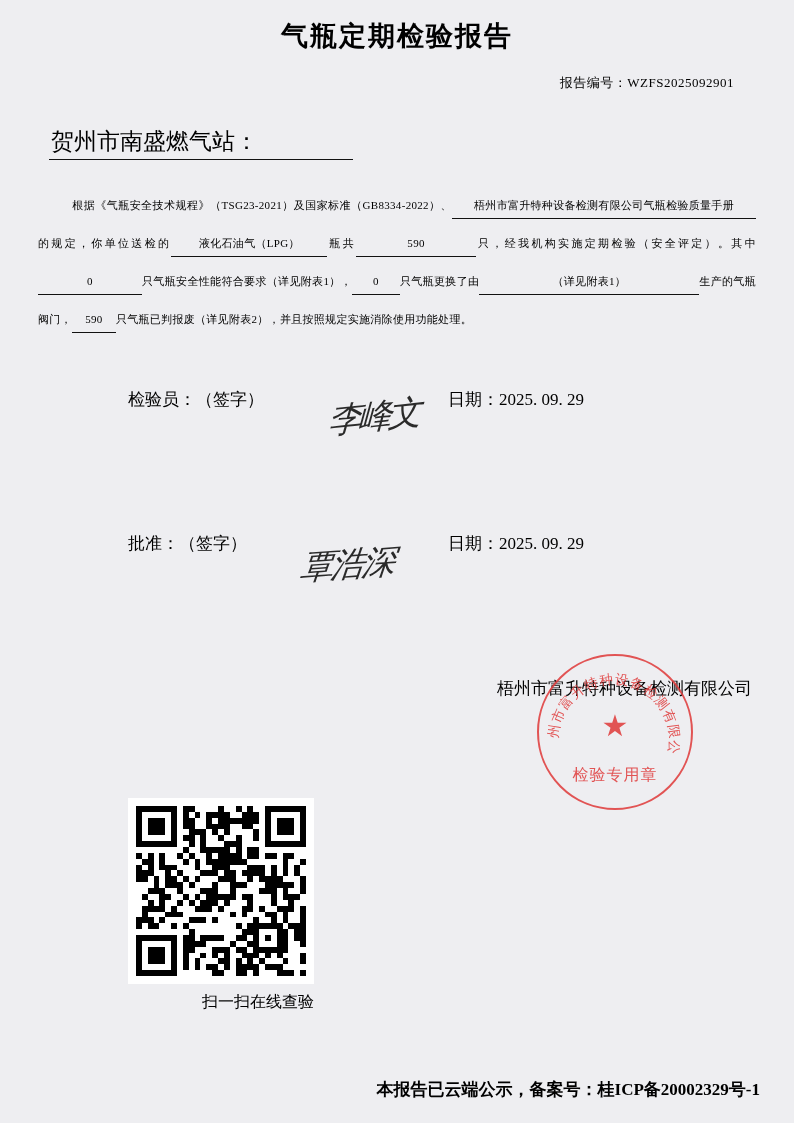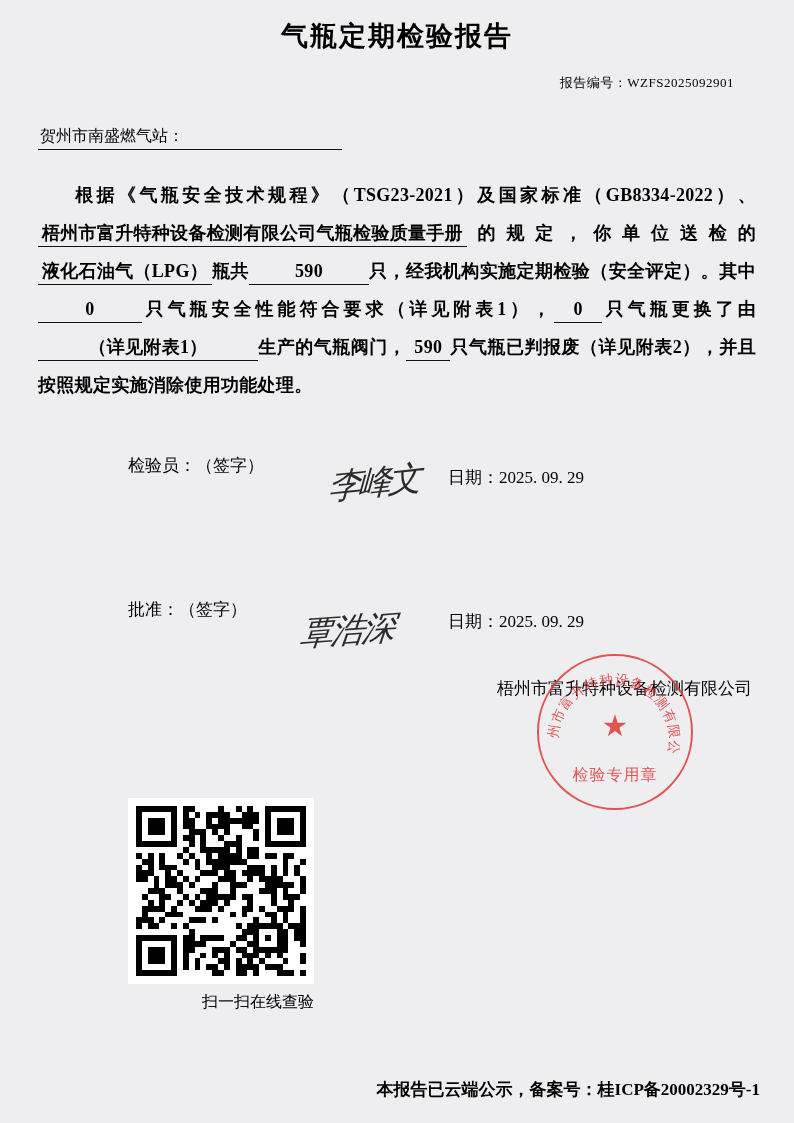--- a/index.html
+++ b/index.html
@@ -32,33 +32,33 @@
   }
   .report-no {
     text-align: right;
     font-size: 13px;
     margin-top: 20px;
     padding-right: 22px;
     letter-spacing: 0.5px;
   }
   .addressee {
     margin-top: 34px;
-    font-size: 16px;
+    font-size: 23px;
     display: inline-block;
     border-bottom: 1px solid #111;
     padding: 0 2px 2px 2px;
     min-width: 300px;
+    margin-left: 11px;
   }
   .body-text {
     margin-top: 26px;
-    font-size: 18px;
+    font-size: 11px;
     line-height: 38px;
     text-align: justify;
     letter-spacing: 0.3px;
-    font-weight: bold;
   }
   .indent {
     display: inline-block;
     width: 34px;
   }
   .ul {
     border-bottom: 1px solid #111;
     display: inline-block;
     text-align: center;
     line-height: 26px;
@@ -82,21 +82,21 @@
     height: 86px;
   }
   .sig-label {
     position: absolute;
     left: 90px;
     top: 0;
   }
   .sig-date {
     position: absolute;
     left: 410px;
-    top: 12px;
+    top: 0;
   }
   .sig-hand {
     position: absolute;
     left: 290px;
     top: 6px;
     font-size: 34px;
     font-family: "Liberation Serif", serif;
     font-style: italic;
     transform: rotate(-6deg) skewX(-8deg);
     color: #1a1a1a;

